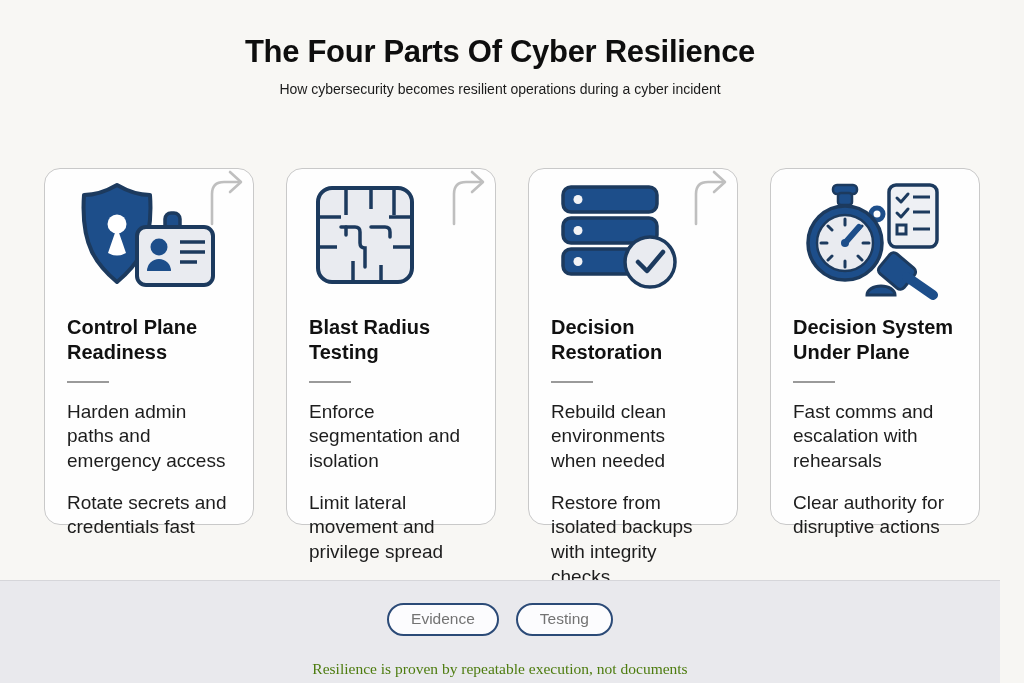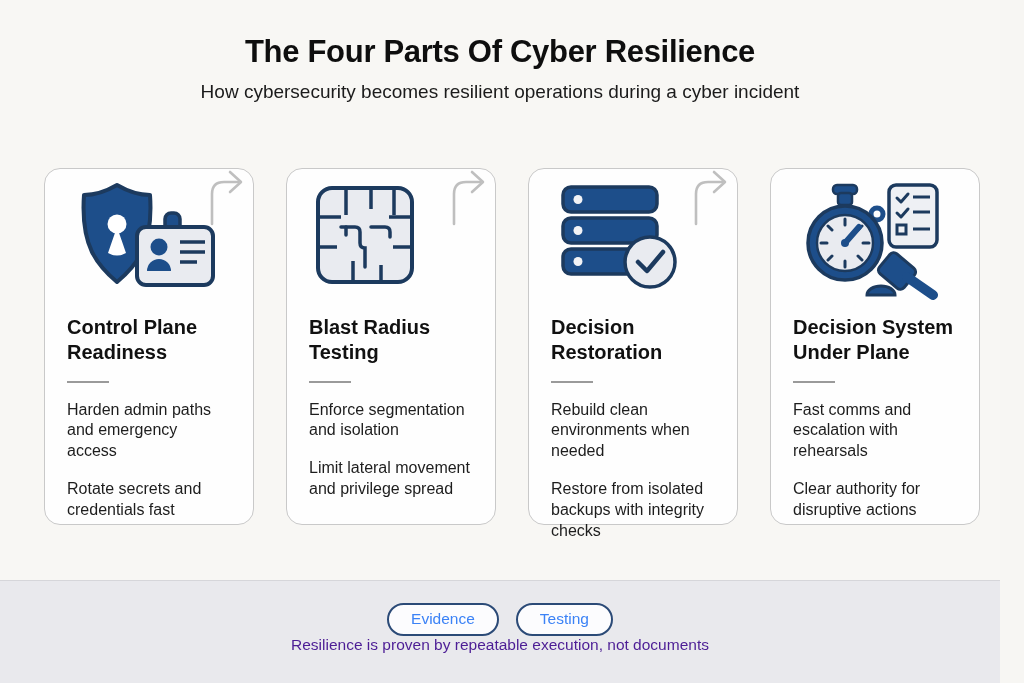--- a/index.html
+++ b/index.html
@@ -2,44 +2,44 @@
 <html><head>
 <meta charset="utf-8">
 <style>
   html,body{margin:0;padding:0;}
   body{font-family:"Liberation Sans", sans-serif; background:#f7f6f3;}
   .stage{position:relative; width:1000px; height:683px; background:#f8f7f4; overflow:hidden;}
 
   
   .header{text-align:center; padding-top:34px;}
   .title{font-size:31px; font-weight:700; color:#0e0e0e; letter-spacing:-0.3px; margin:0;}
-  .subtitle{font-size:19px; color:#1b1b1b; margin-top:11px;}
+  .subtitle{font-size:14px; color:#1b1b1b; margin-top:11px;}
 
   
   .cards-row{position:absolute; top:168px; left:44px; width:936px; display:flex; gap:32px;}
   .card{box-sizing:border-box; width:210px; height:357px; background:#fefefe;
         border:1.5px solid #c9c9c9; border-radius:16px; padding:10px 22px 0 22px;}
   .icon-wrap{height:120px; display:flex; align-items:flex-start;}
   .card-title{font-size:20px; font-weight:700; color:#111; line-height:1.24; margin-top:16px;}
   .divider{width:42px; height:2px; background:#9a9a9a; margin:16px 0 17px 0;}
-  .point{font-size:16px; line-height:1.3; color:#1d1d1d; margin-bottom:17px;}
+  .point{font-size:19px; line-height:1.3; color:#1d1d1d; margin-bottom:17px;}
 
   
   .gap-arrow{position:absolute; top:166px; width:44px; height:60px;}
   .gap-arrow.a1{left:204px;}
   .gap-arrow.a2{left:446px;}
   .gap-arrow.a3{left:688px;}
 
   
   .footer{position:absolute; left:0; bottom:0; width:100%; height:102px;
           background:#e9e9ed; border-top:1px solid #d6d6da; text-align:center;}
   .pill-row{display:flex; justify-content:center; gap:17px; margin-top:22px;}
   .pill{box-sizing:border-box; padding:5px 22px 6px 22px; border:2px solid #2b4a77; border-radius:999px;
-        background:#fcfcfe; color:#3b82f6; font-size:15.5px; cursor:pointer;}
-  .caption{margin-top:0; font-size:15.5px; color:#4c1d95;}
+        background:#fcfcfe; color:#737373; font-size:15.5px; cursor:pointer;}
+  .caption{margin-top:24px; font-size:15.5px; color:#4d7c0f;font-family:Liberation Serif, serif;}
 </style>
 </head>
 <body>
 
 <div class="stage">
 
   <div class="header">
     <div class="title">The Four Parts Of Cyber Resilience</div>
     <div class="subtitle">How cybersecurity becomes resilient operations during a cyber incident</div>
   </div>

